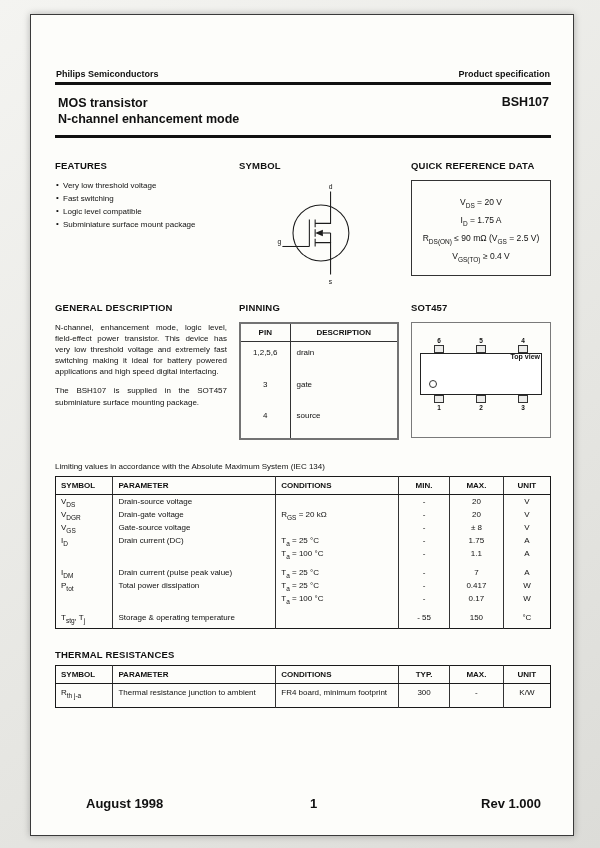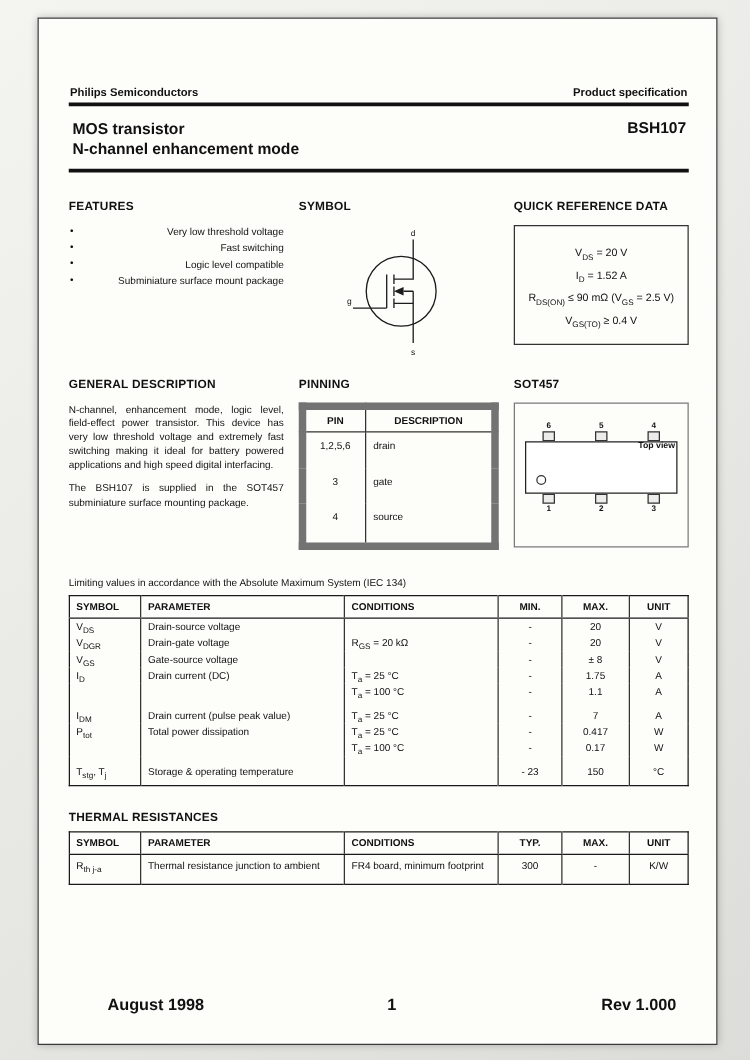--- a/index.html
+++ b/index.html
@@ -13,30 +13,30 @@
   .rule-thick { height:3px; background:#111; margin-top:3px; }
   .title-block { display:flex; justify-content:space-between; align-items:flex-start; padding:10px 2px 0 3px; }
   .title-left { font-size:12.5px; font-weight:bold; line-height:1.3; }
   .part-number { font-size:12.5px; font-weight:bold; }
   .title-rule { height:3px; background:#111; margin-top:7px; }
 
   .cols { display:grid; grid-template-columns:172px 160px 1fr; column-gap:12px; row-gap:16px; margin-top:22px; }
   .sec-heading { font-size:9.5px; font-weight:bold; letter-spacing:.2px; margin-bottom:9px; }
 
   .feat-list { list-style:none; }
-  .feat-list li { font-size:8px; line-height:1.4; padding-left:8px; position:relative; margin-bottom:2px;text-align:right; }
+  .feat-list li { font-size:8px; line-height:1.4; padding-left:8px; position:relative; margin-bottom:2px; }
   .feat-list li::before { content:"\2022"; position:absolute; left:1px; top:-1px; }
 
   .symbol-wrap { display:flex; justify-content:center; margin-top:2px; }
 
   .qrd-box { border:1px solid #333; padding:8px 2px 6px; }
   .qrd-row { text-align:center; font-size:8.5px; margin:8px 0; }
   sub { font-size:6.5px; line-height:0; }
 
-  .pin-table { width:100%; height:118px; border-collapse:collapse; border:6px solid #737373; font-size:8px; }
+  .pin-table { width:100%; height:118px; border-collapse:collapse; border:2px solid #737373; font-size:8px; }
   .pin-table th { border-bottom:1px solid #333; font-size:8px; padding:4px 2px; text-align:center; }
   .pin-table td { padding:6px 6px; vertical-align:top; }
   .pin-table .pin-col { width:50px; text-align:center; border-right:1px solid #333; }
 
   .sot-figure { border:1px solid #7a7a7a; height:116px; position:relative; padding-top:13px; background:#fdfdfa; }
   .sot-wrap { width:122px; margin:0 auto; }
   .pin-row { display:flex; justify-content:space-between; padding:0 12px; }
   .pin-cell { width:14px; text-align:center; }
   .pin-num { font-size:6.5px; font-weight:bold; line-height:1.4; }
   .pin-stub { width:10px; height:8px; border:1px solid #333; background:#ececea; margin:0 auto; }
@@ -120,21 +120,21 @@
               <text x="7" y="66" text-anchor="middle">g</text>
               <text x="60" y="108" text-anchor="middle">s</text>
             </svg>
           </div>
         </section>
 
         <section>
           <div class="sec-heading">QUICK REFERENCE DATA</div>
           <div class="qrd-box">
             <div class="qrd-row"><span>V</span><sub>DS</sub><span> = 20 V</span></div>
-            <div class="qrd-row"><span>I</span><sub>D</sub><span> = 1.52 A</span></div>
+            <div class="qrd-row"><span>I</span><sub>D</sub><span> = 1.75 A</span></div>
             <div class="qrd-row"><span>R</span><sub>DS(ON)</sub><span> ≤ 90 mΩ (V</span><sub>GS</sub><span> = 2.5 V)</span></div>
             <div class="qrd-row"><span>V</span><sub>GS(TO)</sub><span> ≥ 0.4 V</span></div>
           </div>
         </section>
 
         <section>
           <div class="sec-heading">GENERAL DESCRIPTION</div>
           <p style="font-size:8px; line-height:1.4; text-align:justify; margin-bottom:8px;">N-channel, enhancement mode, logic level, field-effect power transistor. This device has very low threshold voltage and extremely fast switching making it ideal for battery powered applications and high speed digital interfacing.</p>
           <p style="font-size:8px; line-height:1.4; text-align:justify;">The BSH107 is supplied in the SOT457 subminiature surface mounting package.</p>
         </section>
@@ -290,21 +290,21 @@
               <td></td>
               <td><span><span>T</span><sub>a</sub><span> = 100 °C</span></span></td>
               <td class="c">-</td>
               <td class="c">0.17</td>
               <td class="c">W</td>
             </tr>
             <tr class="gap last">
               <td><span><span>T</span><sub>stg</sub><span>, T</span><sub>j</sub></span></td>
               <td>Storage &amp; operating temperature</td>
               <td><span></span></td>
-              <td class="c">- 23</td>
+              <td class="c">- 55</td>
               <td class="c">150</td>
               <td class="c">°C</td>
             </tr>
           </tbody>
         </table>
       </section>
 
       <section class="thermal-section">
         <div class="sec-heading" style="margin-bottom:5px;">THERMAL RESISTANCES</div>
         <table class="data-table">

